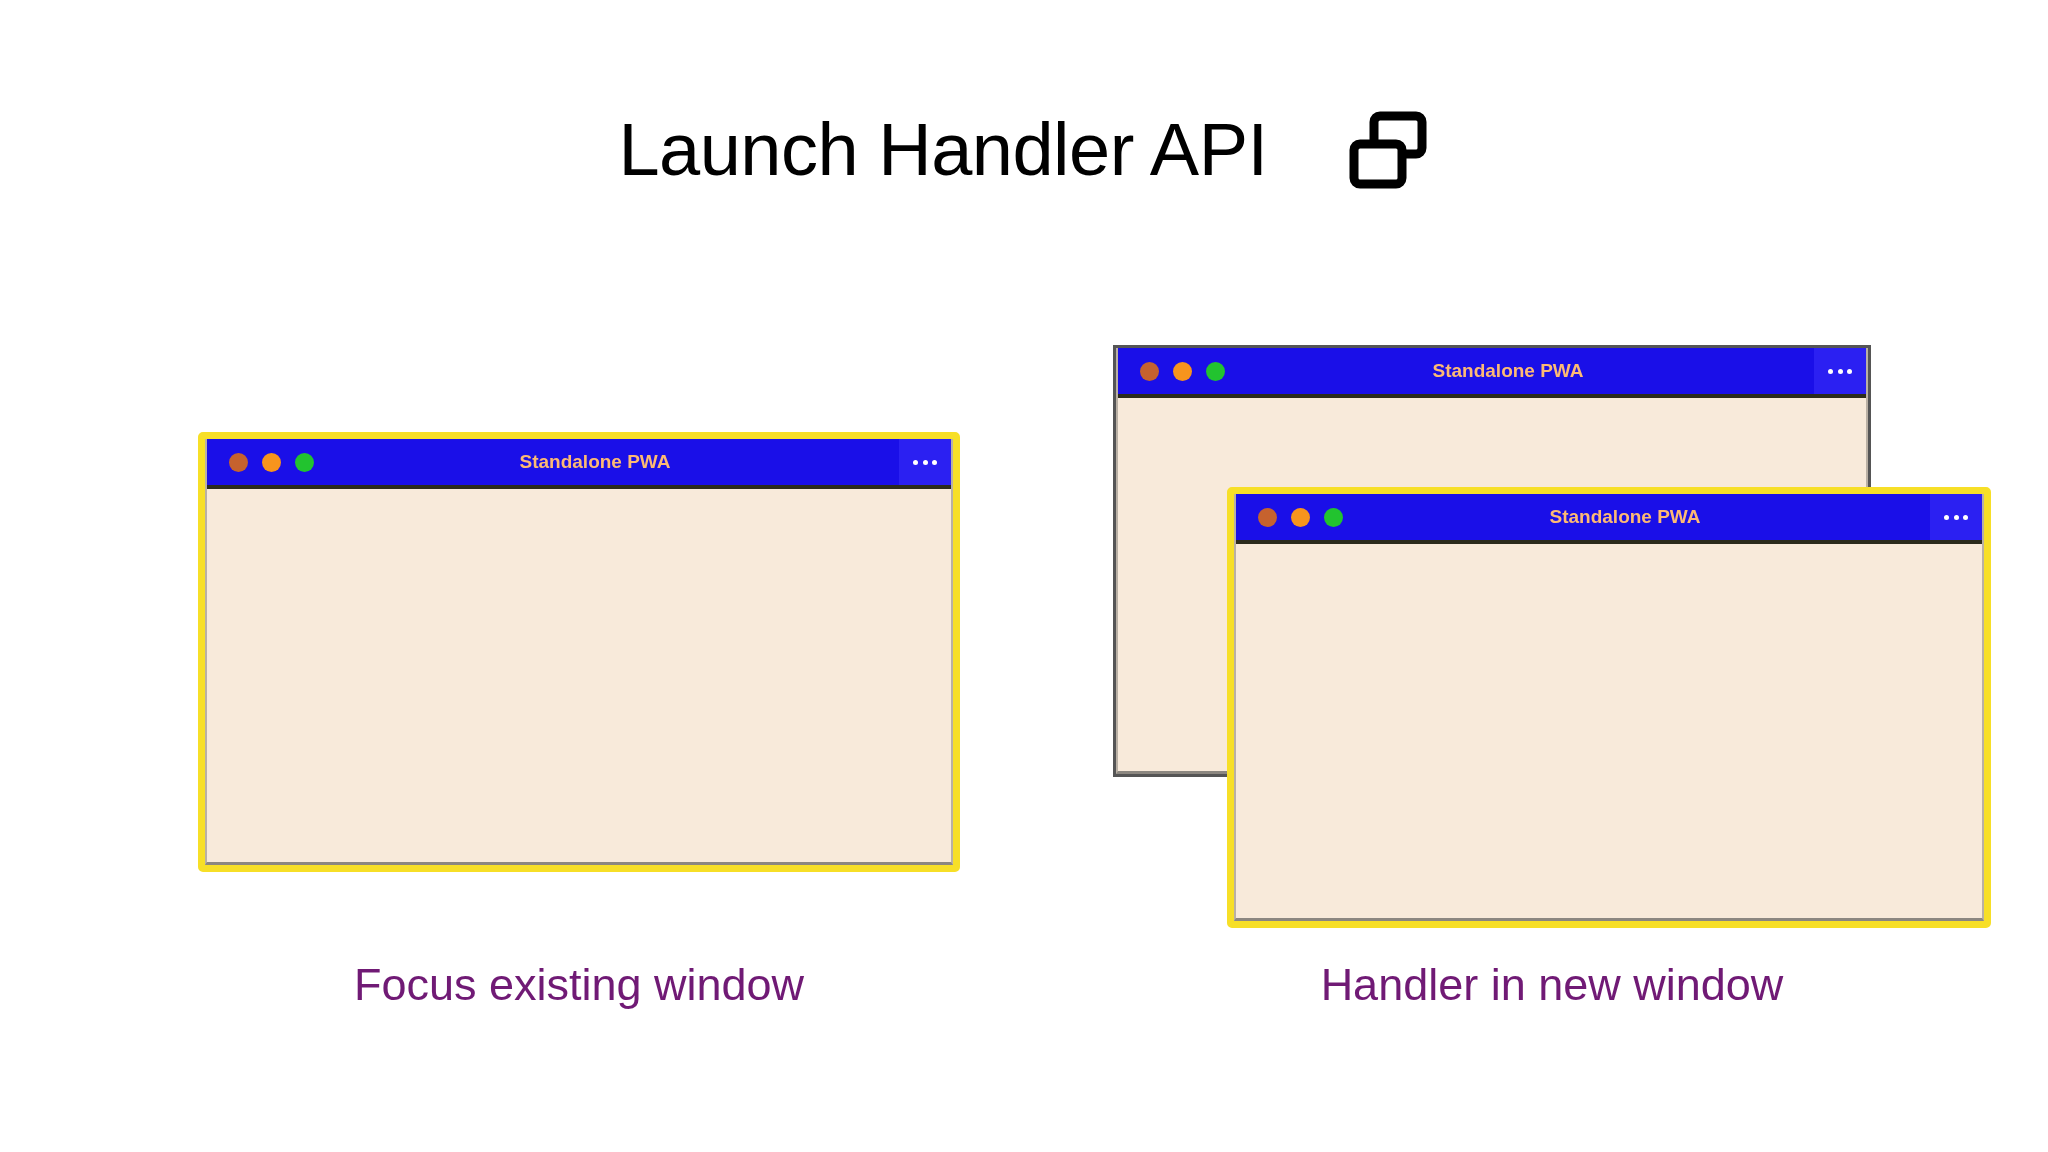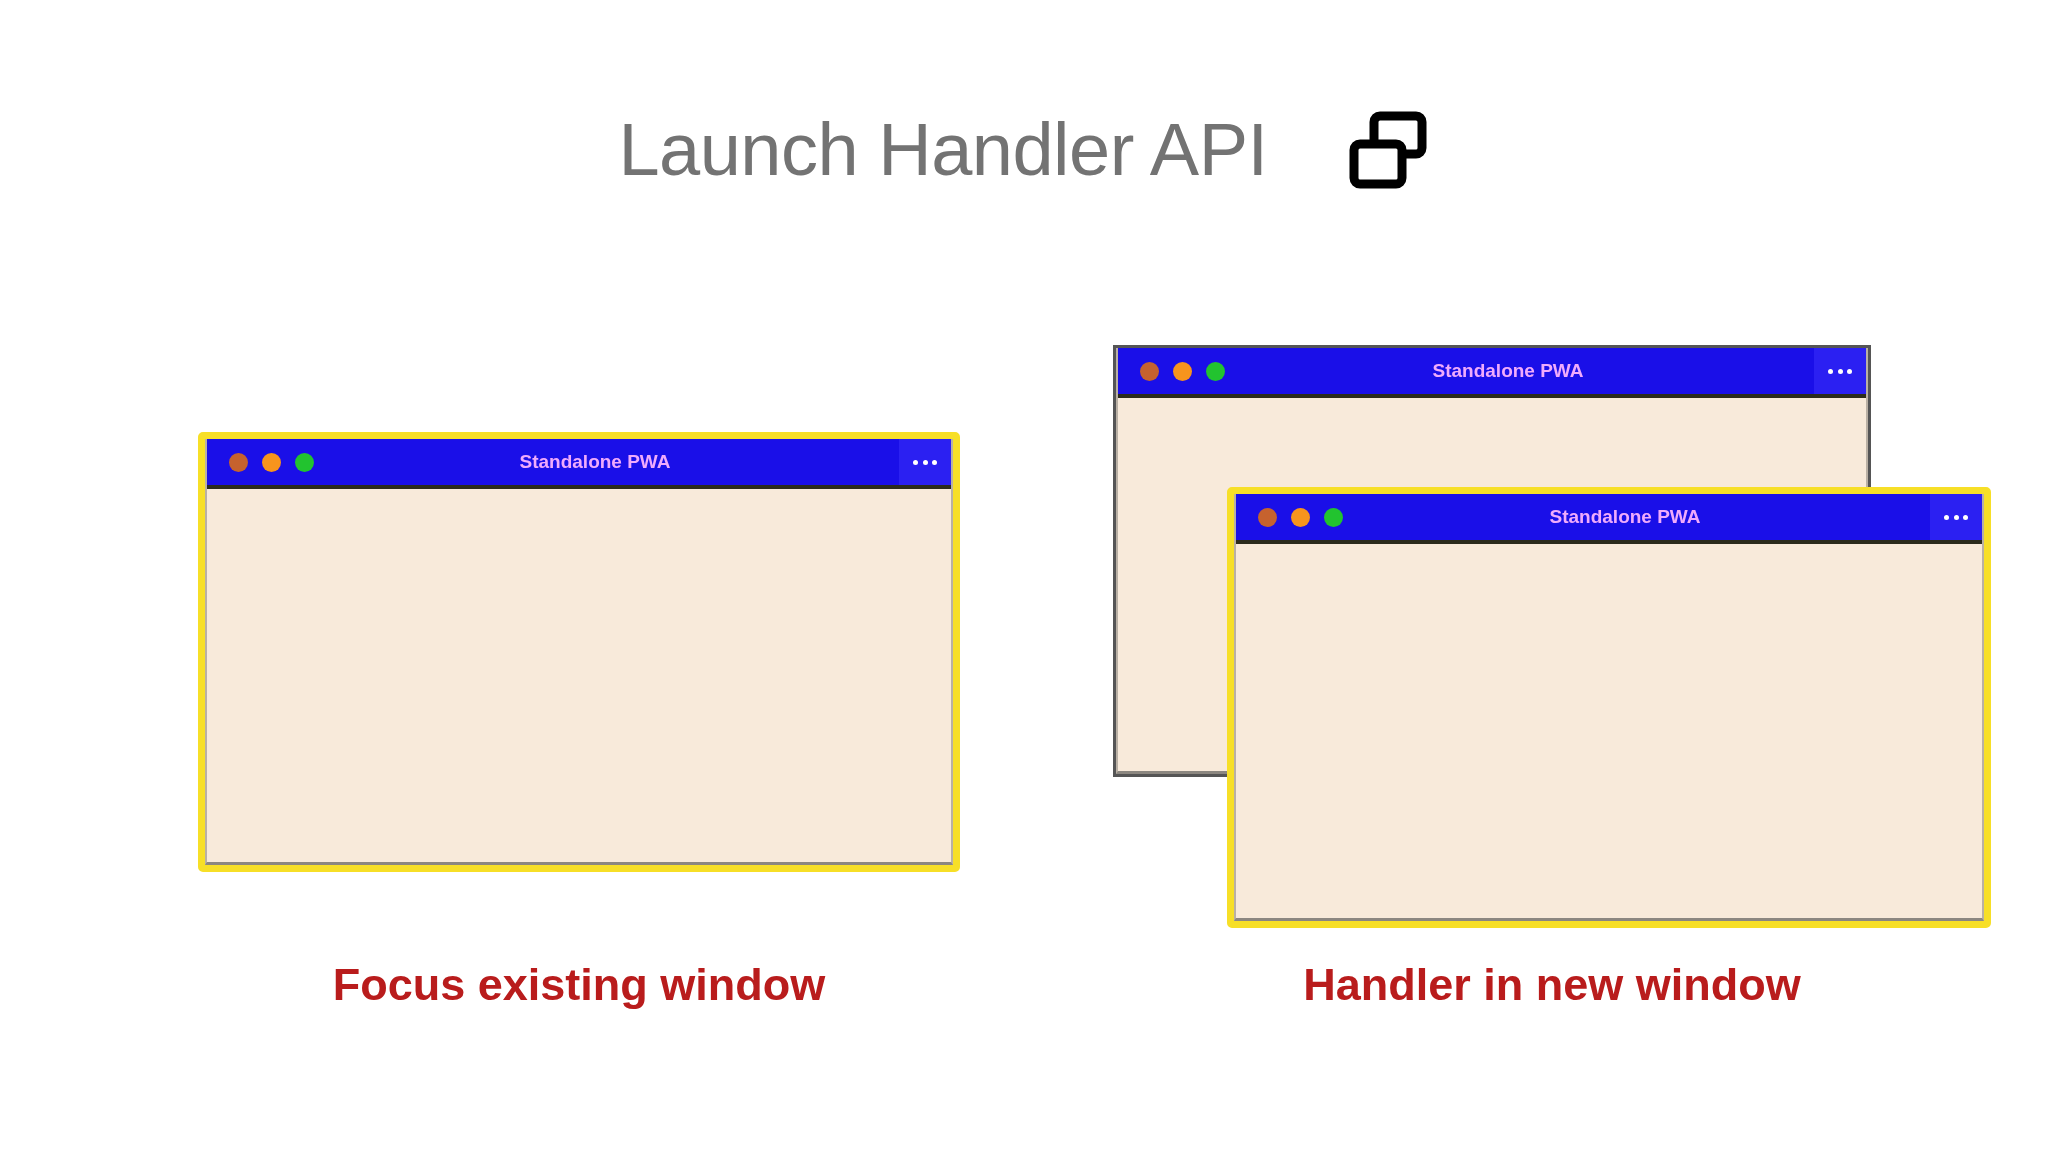--- a/index.html
+++ b/index.html
@@ -22,21 +22,21 @@
     top: 108px;
     width: 2048px;
     display: flex;
     align-items: center;
     justify-content: center;
     gap: 78px;
   }
   #page-title {
     font-size: 74px;
     font-weight: 400;
-    color: #737373;
+    color: #000000;
     letter-spacing: -0.5px;
     line-height: 1;
     white-space: nowrap;
   }
   #windows-icon {
     display: block;
     width: 84px;
     height: 84px;
     flex: 0 0 auto;
   }
@@ -95,21 +95,21 @@
   }
   .dot-close  { background: #C6622E; }
   .dot-min    { background: #F7941D; }
   .dot-max    { background: #22C32F; }
 
   .title-text {
     position: absolute;
     left: 0;
     right: 0;
     text-align: center;
-    color: #f0abfc;
+    color: #fdba74;
     font-weight: bold;
     white-space: nowrap;
     pointer-events: none;
     padding-left: 32px;
   }
   .menu-button {
     position: absolute;
     top: 0;
     bottom: 0;
     background: #2B20F2;
@@ -167,22 +167,22 @@
   #window-right-front .traffic-lights { margin-left: 22px; gap: 14px; }
   #window-right-front .dot { width: 19px; height: 19px; }
   #window-right-front .title-text { font-size: 19px; }
   #window-right-front .menu-button { right: 0; width: 52px; }
   #window-right-front .menu-dot { width: 5px; height: 5px; }
 
   
   .caption {
     position: absolute;
     font-size: 45px;
-    font-weight: 700;
-    color: #b91c1c;
+    font-weight: 400;
+    color: #701a75;
     white-space: nowrap;
     text-align: center;
     line-height: 1;
   }
   #caption-left {
     left: 198px;
     width: 762px;
     top: 962px;
   }
   #caption-right {

